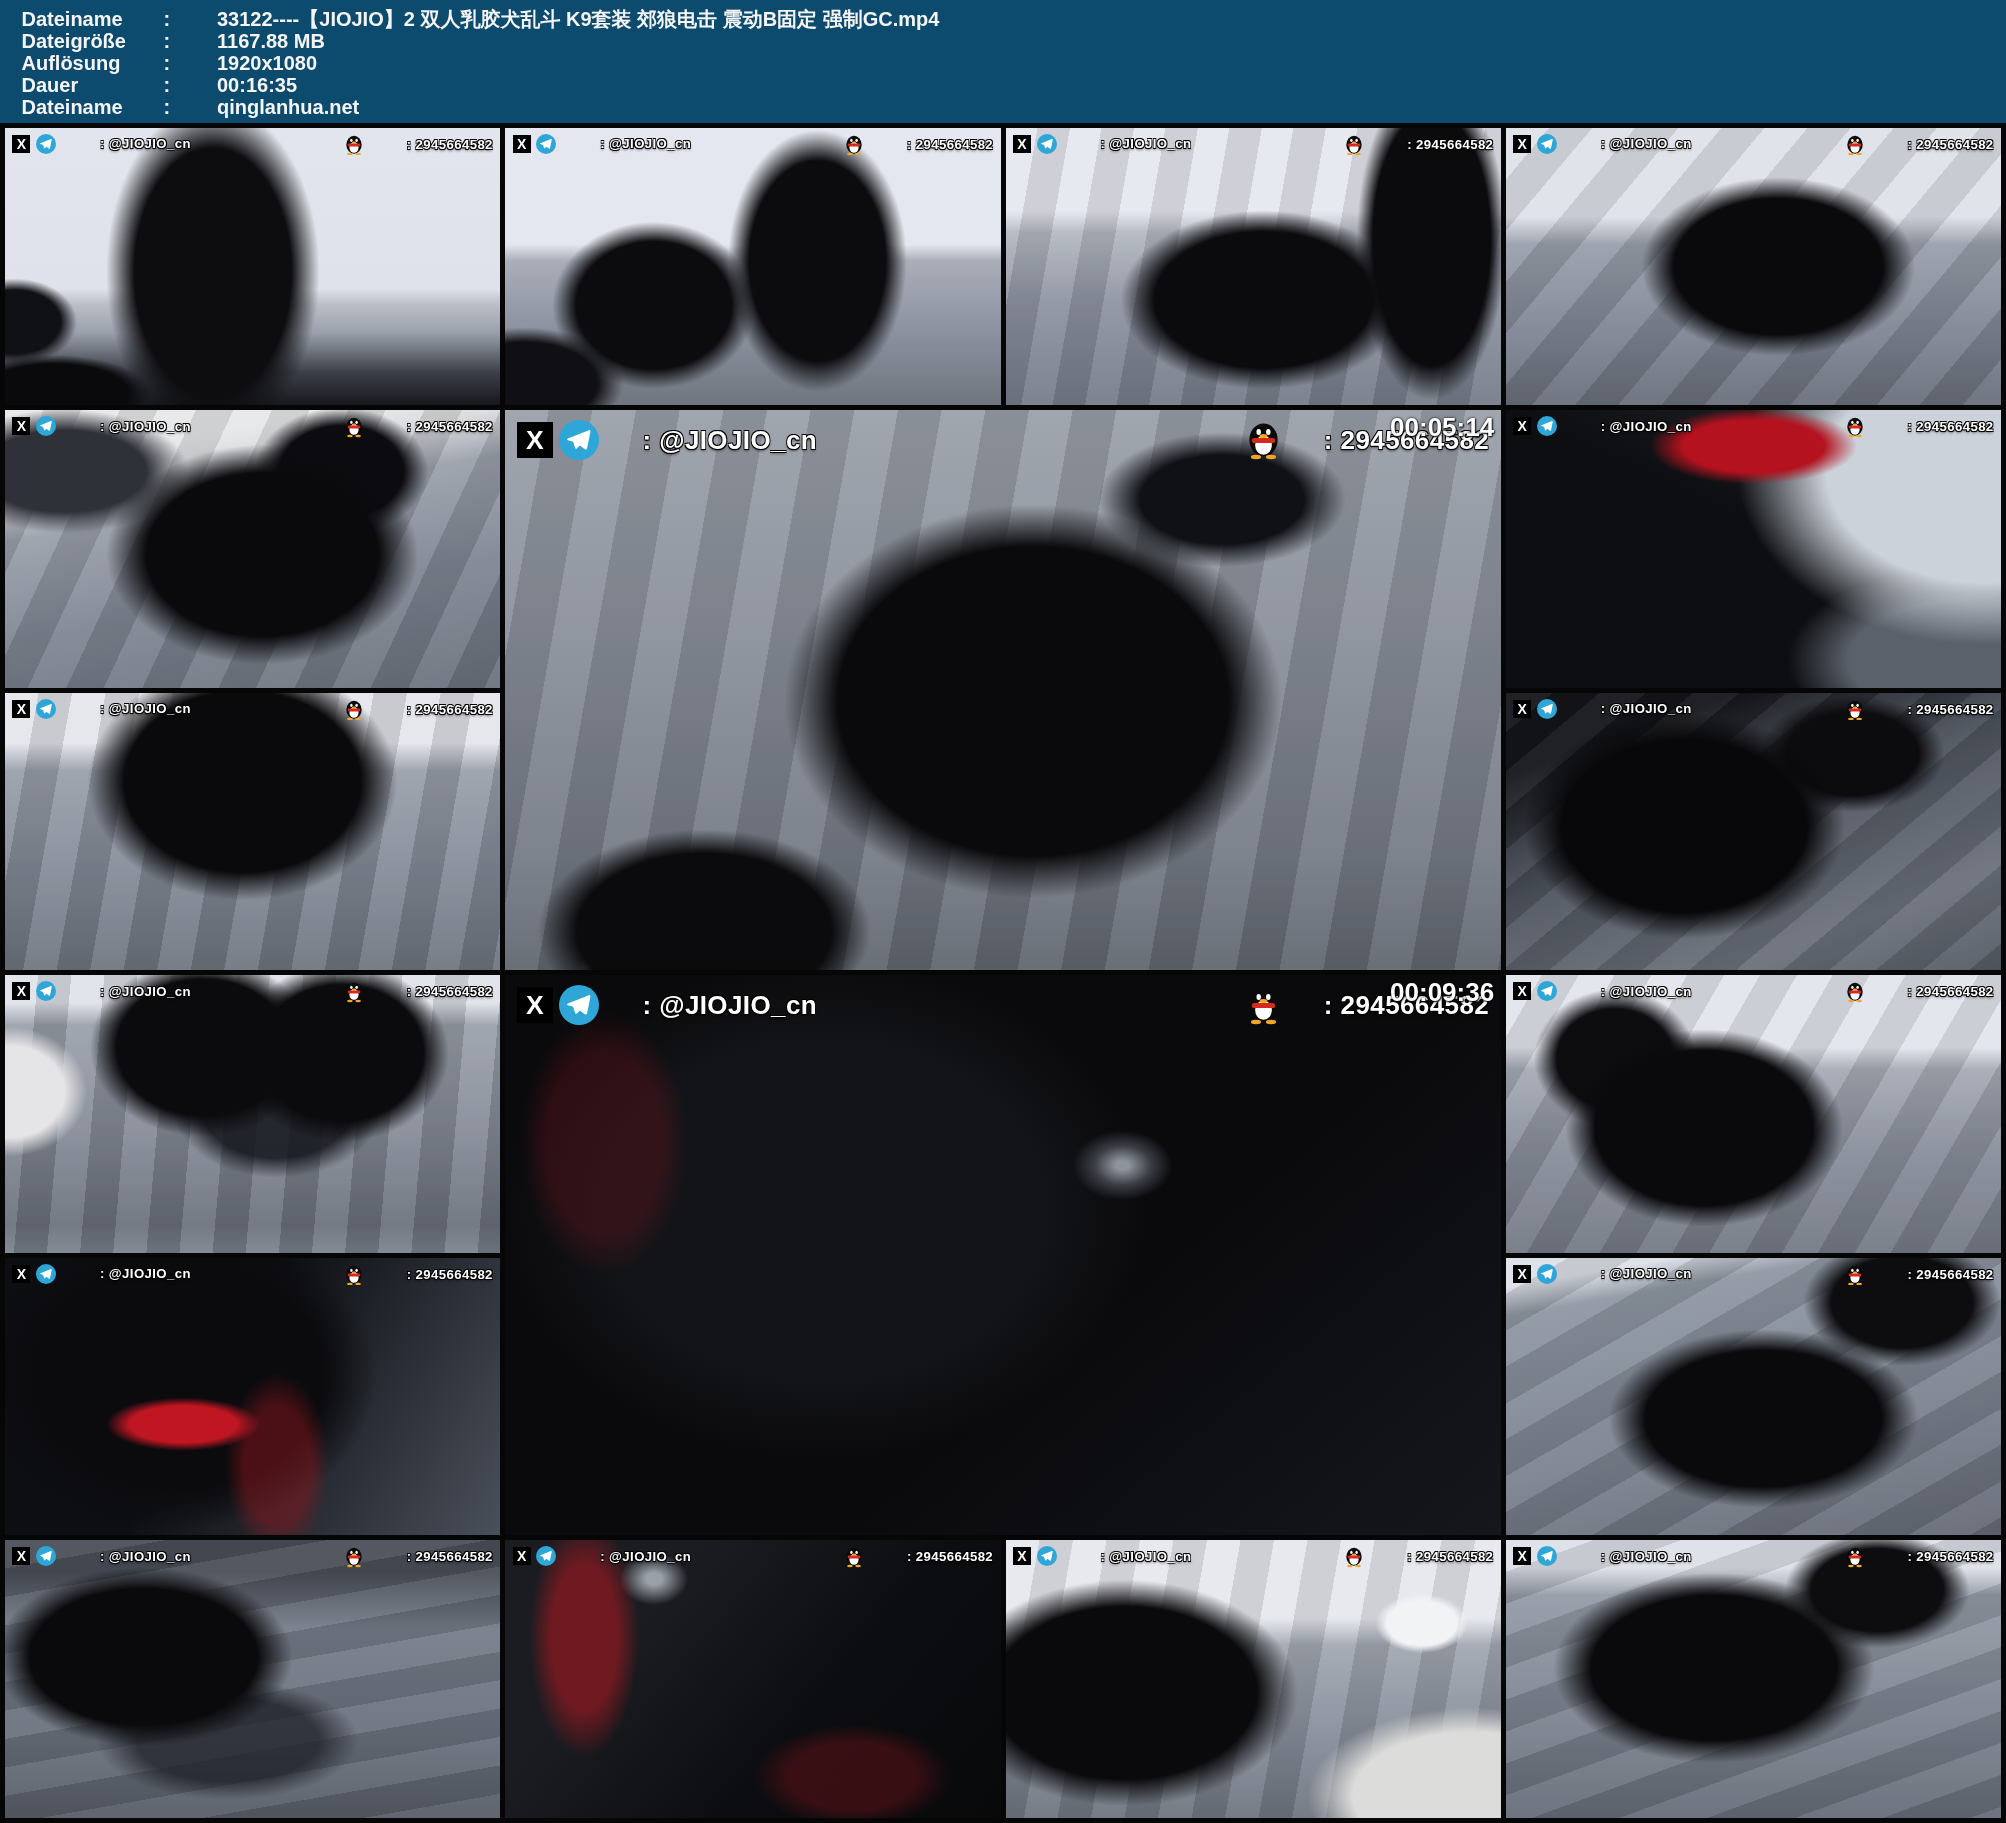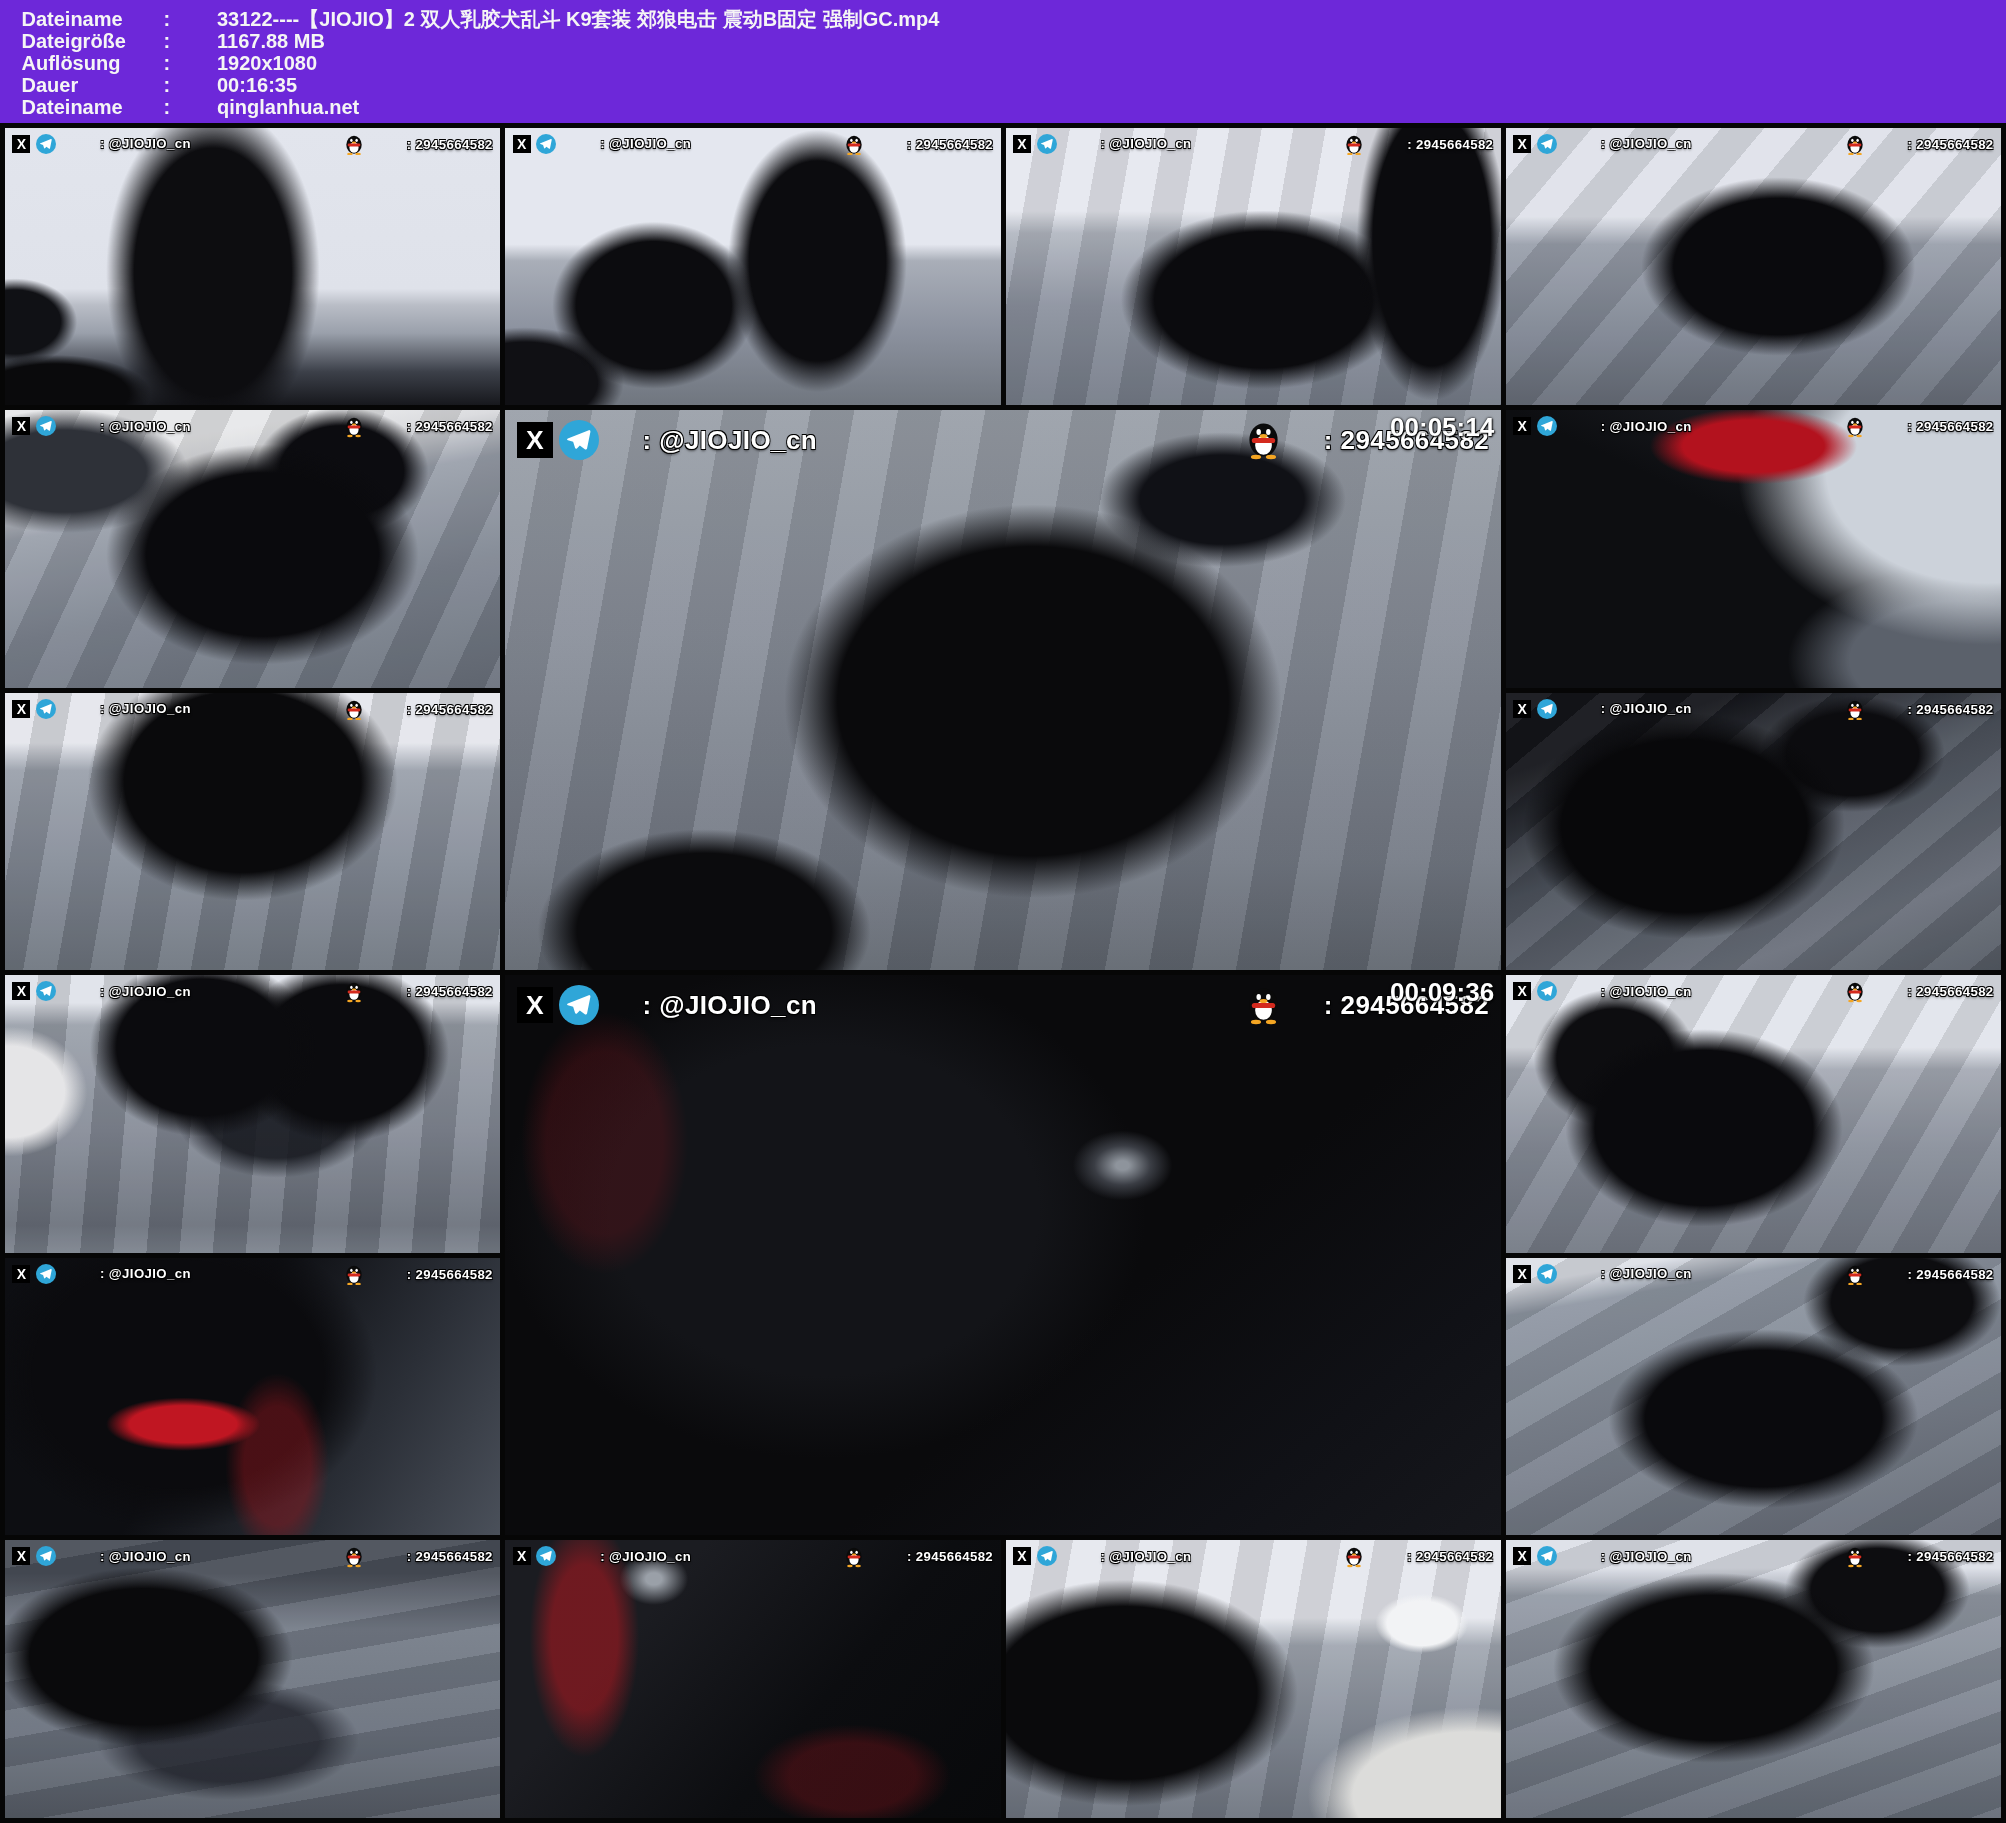--- a/index.html
+++ b/index.html
@@ -2,21 +2,21 @@
 <html style="font-size:13.2px"><head>
 <meta charset="utf-8">
 <style>
   html,body{margin:0;padding:0;background:#060606;}
   #page{
     width:2006px;height:1823px;position:relative;overflow:hidden;
     background:#060606;font-family:"Liberation Sans","DejaVu Sans",sans-serif;
   }
   
   .header{
-    background:#6d28d9;color:#f5f5f5;
+    background:#0c4a6e;color:#f5f5f5;
     padding:8.3px 16.5px 6.6px 21.5px;height:108px;
   }
   .meta-row{display:flex;font-weight:bold;font-size:20px;line-height:22px;white-space:nowrap;}
   .meta-label{width:142px;flex:0 0 auto;}
   .meta-colon{width:21.5px;flex:0 0 auto;}
   .meta-value{flex:1 1 auto;overflow:hidden;margin-left:32px;}
   
   .grid{
     box-sizing:border-box;height:1700px;padding:5px;
     display:grid;gap:5px;

